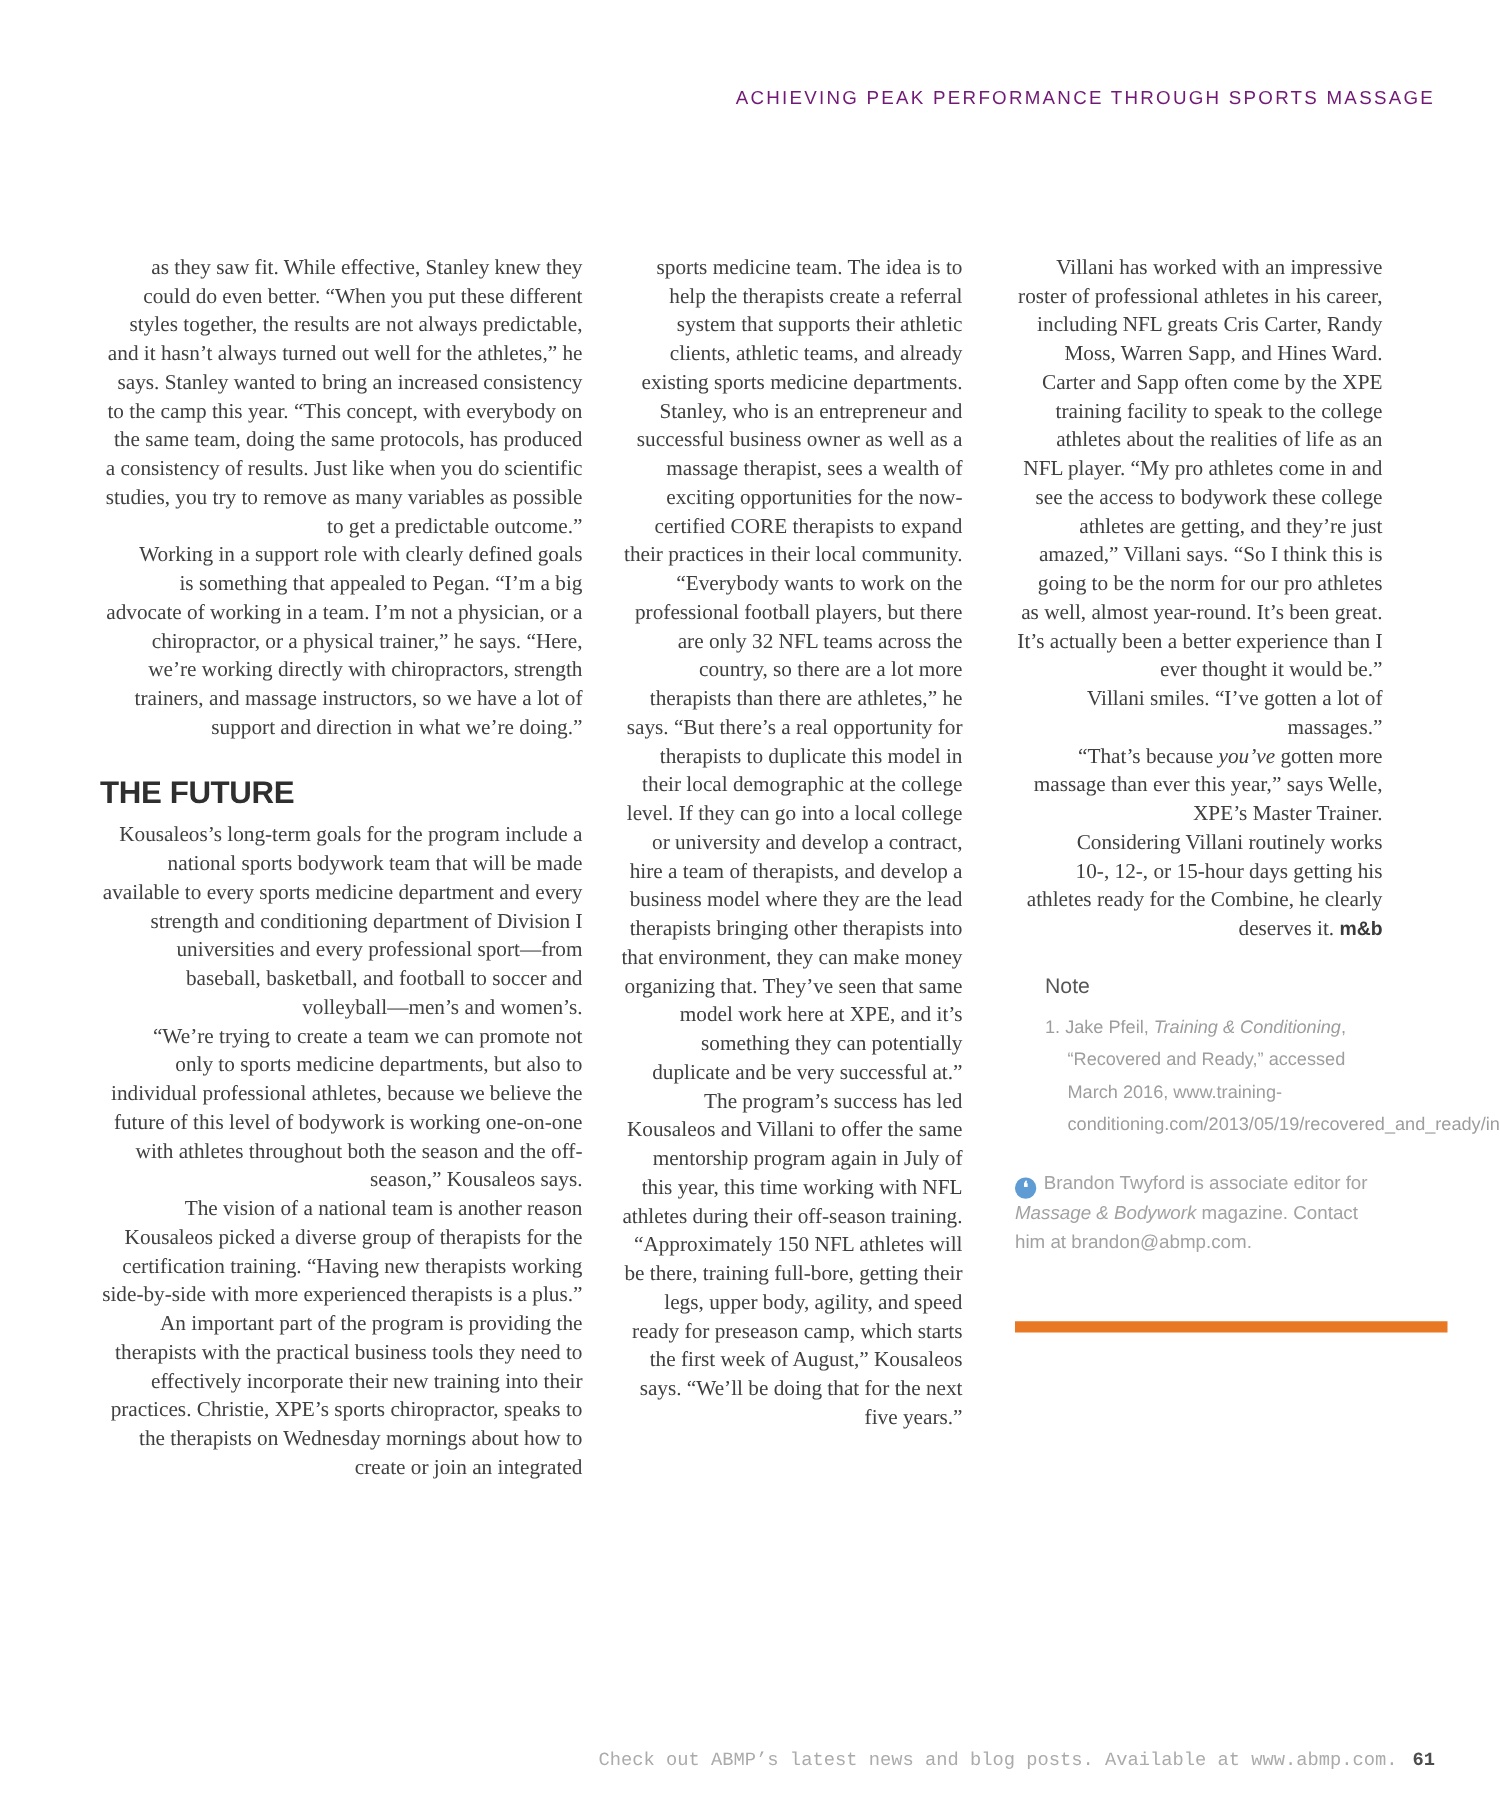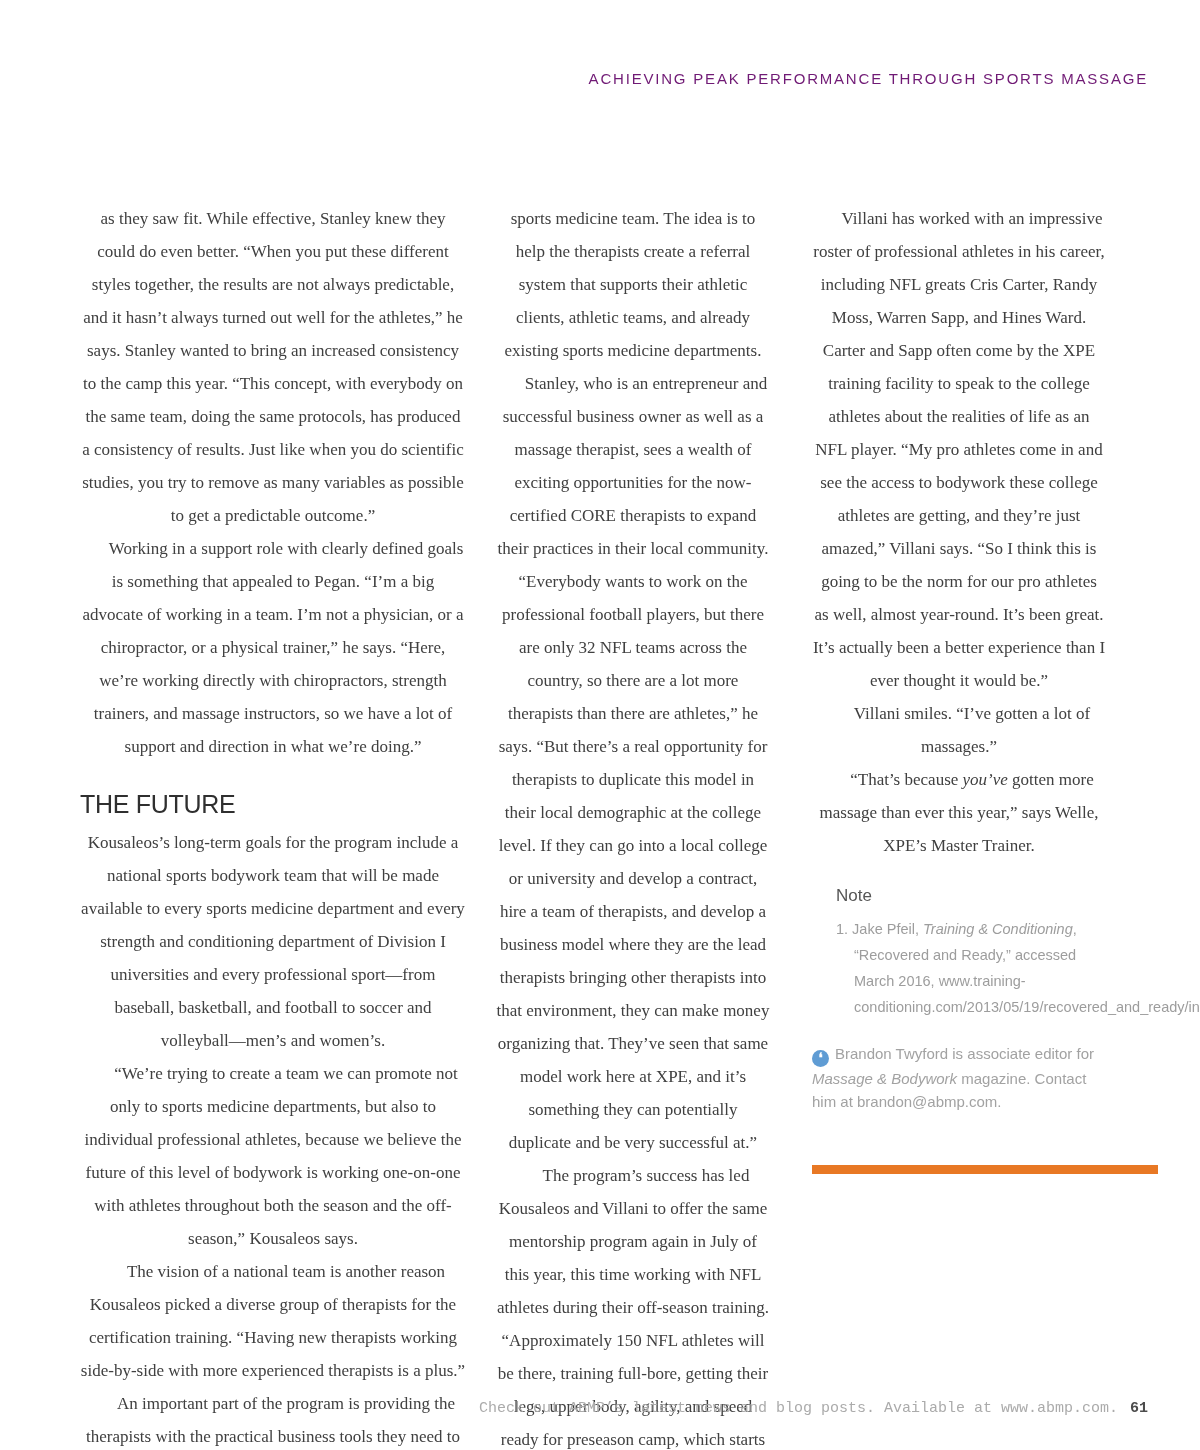--- a/index.html
+++ b/index.html
@@ -20,30 +20,30 @@
   .columns{
     position:absolute;top:202px;left:80px;
     display:flex;align-items:flex-start;
   }
   .col1{width:386px;margin-right:30px;}
   .col2{width:274px;margin-right:42px;}
   .col3{width:346px;}
   p.body{
     margin:0;
     font-family:"Liberation Serif", serif;
-    font-size:17px;line-height:33px;
+    font-size:17px;line-height:23px;
     color:#404040;
-    text-align:center;
+    text-align:right;
   }
   .col3 p.body{max-width:294px;}
   p.indent{text-indent:26px;}
   .section-heading{
     margin:27px 0 7px 0;
     font-family:"Liberation Sans", sans-serif;
-    font-weight:400;
+    font-weight:700;
     font-size:25px;
     letter-spacing:-0.3px;
     color:#2f2f2f;
   }
   .endmark{
     font-family:"Liberation Sans", sans-serif;
     font-weight:700;
     font-size:15.5px;
     color:#3a3a3a;
   }
@@ -124,20 +124,21 @@
     <div class="col2">
       <p class="body">sports medicine team. The idea is to help the therapists create a referral system that supports their athletic clients, athletic teams, and already existing sports medicine departments.</p>
       <p class="body indent">Stanley, who is an entrepreneur and successful business owner as well as a massage therapist, sees a wealth of exciting opportunities for the now-certified CORE therapists to expand their practices in their local community. “Everybody wants to work on the professional football players, but there are only 32 NFL teams across the country, so there are a lot more therapists than there are athletes,” he says. “But there’s a real opportunity for therapists to duplicate this model in their local demographic at the college level. If they can go into a local college or university and develop a contract, hire a team of therapists, and develop a business model where they are the lead therapists bringing other therapists into that environment, they can make money organizing that. They’ve seen that same model work here at XPE, and it’s something they can potentially duplicate and be very successful at.”</p>
       <p class="body indent">The program’s success has led Kousaleos and Villani to offer the same mentorship program again in July of this year, this time working with NFL athletes during their off-season training. “Approximately 150 NFL athletes will be there, training full-bore, getting their legs, upper body, agility, and speed ready for preseason camp, which starts the first week of August,” Kousaleos says. “We’ll be doing that for the next five years.”</p>
     </div>
 
     <div class="col3">
       <p class="body indent">Villani has worked with an impressive roster of professional athletes in his career, including NFL greats Cris Carter, Randy Moss, Warren Sapp, and Hines Ward. Carter and Sapp often come by the XPE training facility to speak to the college athletes about the realities of life as an NFL player. “My pro athletes come in and see the access to bodywork these college athletes are getting, and they’re just amazed,” Villani says. “So I think this is going to be the norm for our pro athletes as well, almost year-round. It’s been great. It’s actually been a better experience than I ever thought it would be.”</p>
       <p class="body indent">Villani smiles. “I’ve gotten a lot of massages.”</p>
       <p class="body indent"><span>“That’s because </span><em>you’ve</em><span> gotten more massage than ever this year,” says Welle, XPE’s Master Trainer.</span></p>
+      <p class="body indent"><span>Considering Villani routinely works 10-, 12-, or 15-hour days getting his athletes ready for the Combine, he clearly deserves it. </span><span class="endmark">m&amp;b</span></p>
 
       <div class="note-block">
         <h3 class="note-heading">Note</h3>
         <p class="note-item"><span>1. Jake Pfeil, </span><em>Training &amp; Conditioning</em><span>, “Recovered and Ready,” accessed March 2016, www.training-conditioning.com/2013/05/19/recovered_and_ready/index.php.</span></p>
       </div>
 
       <p class="bio"><span class="bio-icon">❛</span><span>Brandon Twyford is associate editor for </span><em>Massage &amp; Bodywork</em><span> magazine. Contact him at brandon@abmp.com.</span></p>
 
       <div class="callout">
         <div class="callout-bar"></div>

